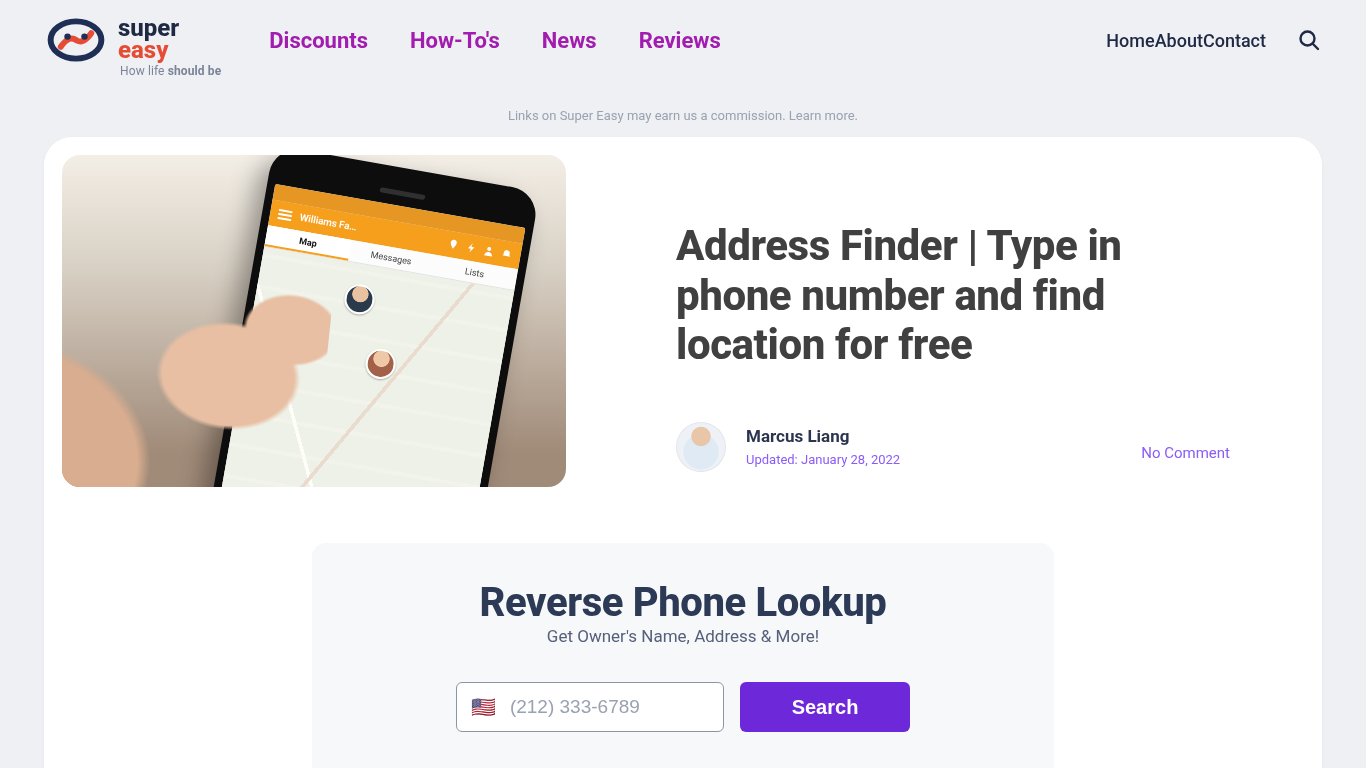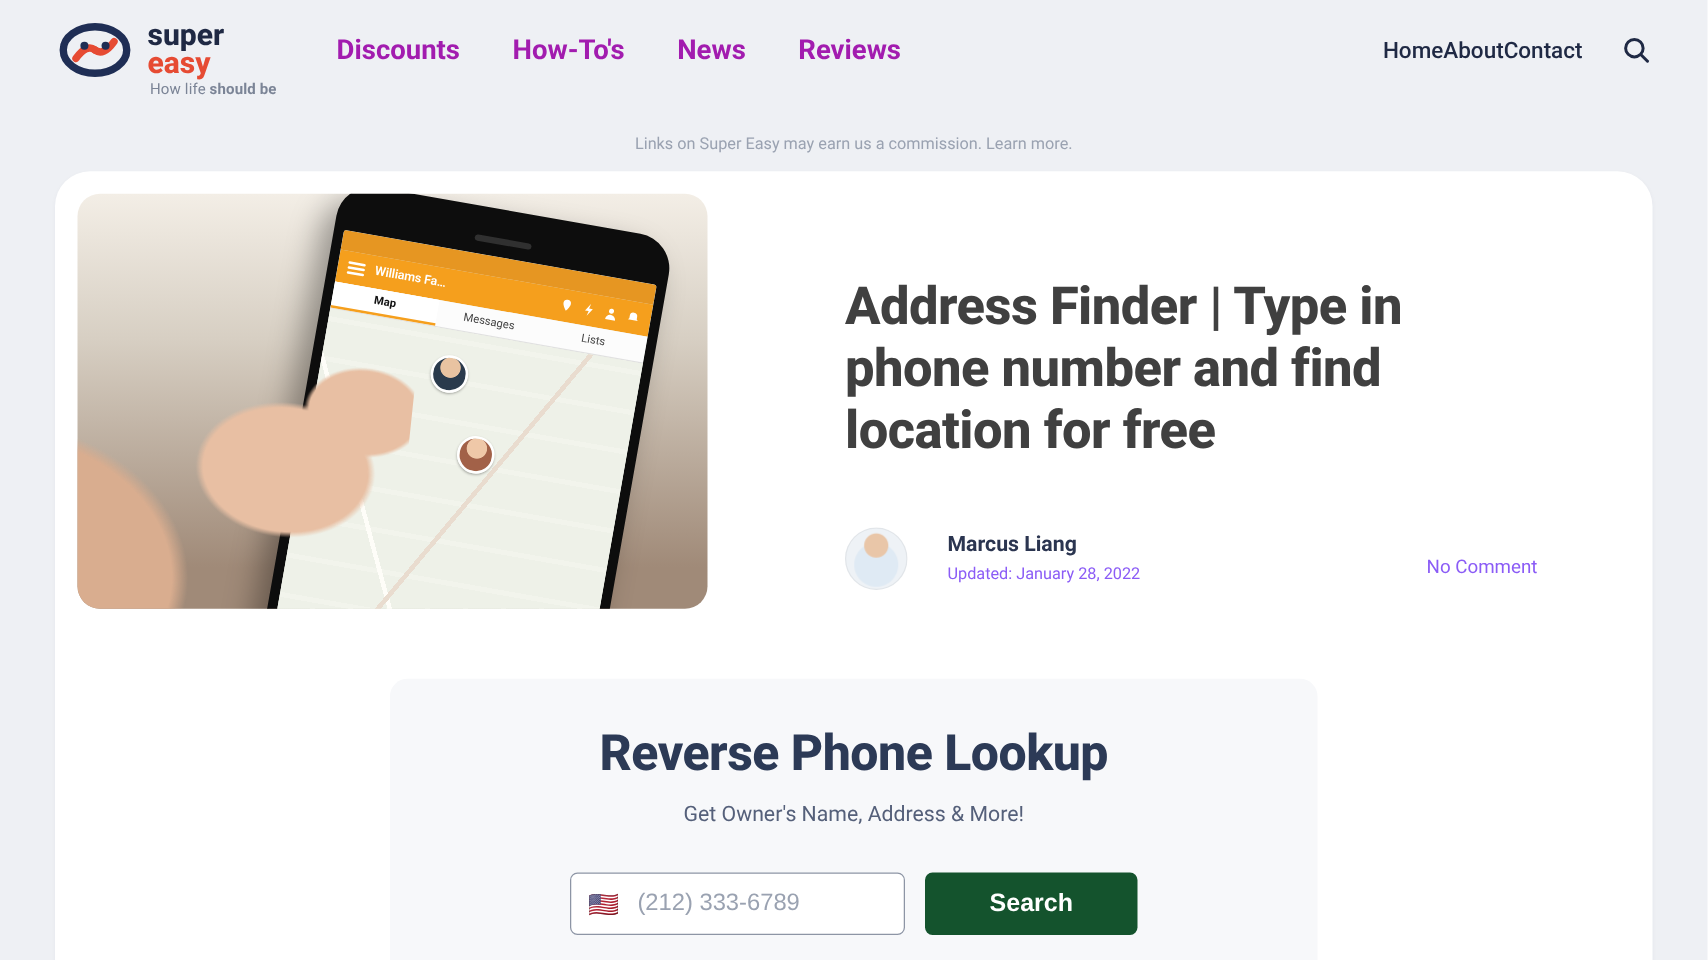--- a/index.html
+++ b/index.html
@@ -172,21 +172,21 @@
   .title {
     font-size: 42px;
     font-weight: 800;
     line-height: 1.18;
     color: #404040;
     letter-spacing: -0.01em;
   }
   .byline {
     display: flex;
     align-items: center;
-    gap: 32px;
+    gap: 20px;
     margin-top: 52px;
   }
   .author-avatar {
     width: 50px; height: 50px; border-radius: 50%;
     background:
       radial-gradient(circle at 50% 28%, #e9c6a8 22%, rgba(0,0,0,0) 24%),
       radial-gradient(circle at 50% 60%, #dfeaf4 46%, rgba(0,0,0,0) 48%),
       #eef2f6;
     border: 1px solid rgba(0,0,0,.05);
     position: relative;
@@ -217,21 +217,20 @@
   }
   .lookup-title {
     text-align: center;
     font-size: 40px;
     font-weight: 800;
     color: #2c3a56;
     letter-spacing: -0.01em;
   }
   .lookup-sub {
     text-align: center;
-    margin-top: 16px;
     color: #55607a;
     font-size: 17px;
   }
   .lookup-form {
     margin-top: 36px;
     display: flex;
     justify-content: center;
     gap: 16px;
   }
   .phone-input {
@@ -256,21 +255,21 @@
     color: #ec4899;
     width: 100%;
     background: transparent;
   }
   .phone-input input::placeholder { color: #9aa2b1; }
   .search-button {
     height: 50px;
     width: 170px;
     border: none;
     border-radius: 6px;
-    background: #14532d;
+    background: #6d28d9;
     color: #ffffff;
     font-size: 20px;
     font-weight: 700;
     cursor: pointer;
   }
 </style>
 </head>
 <body>
 
 <header class="header">

